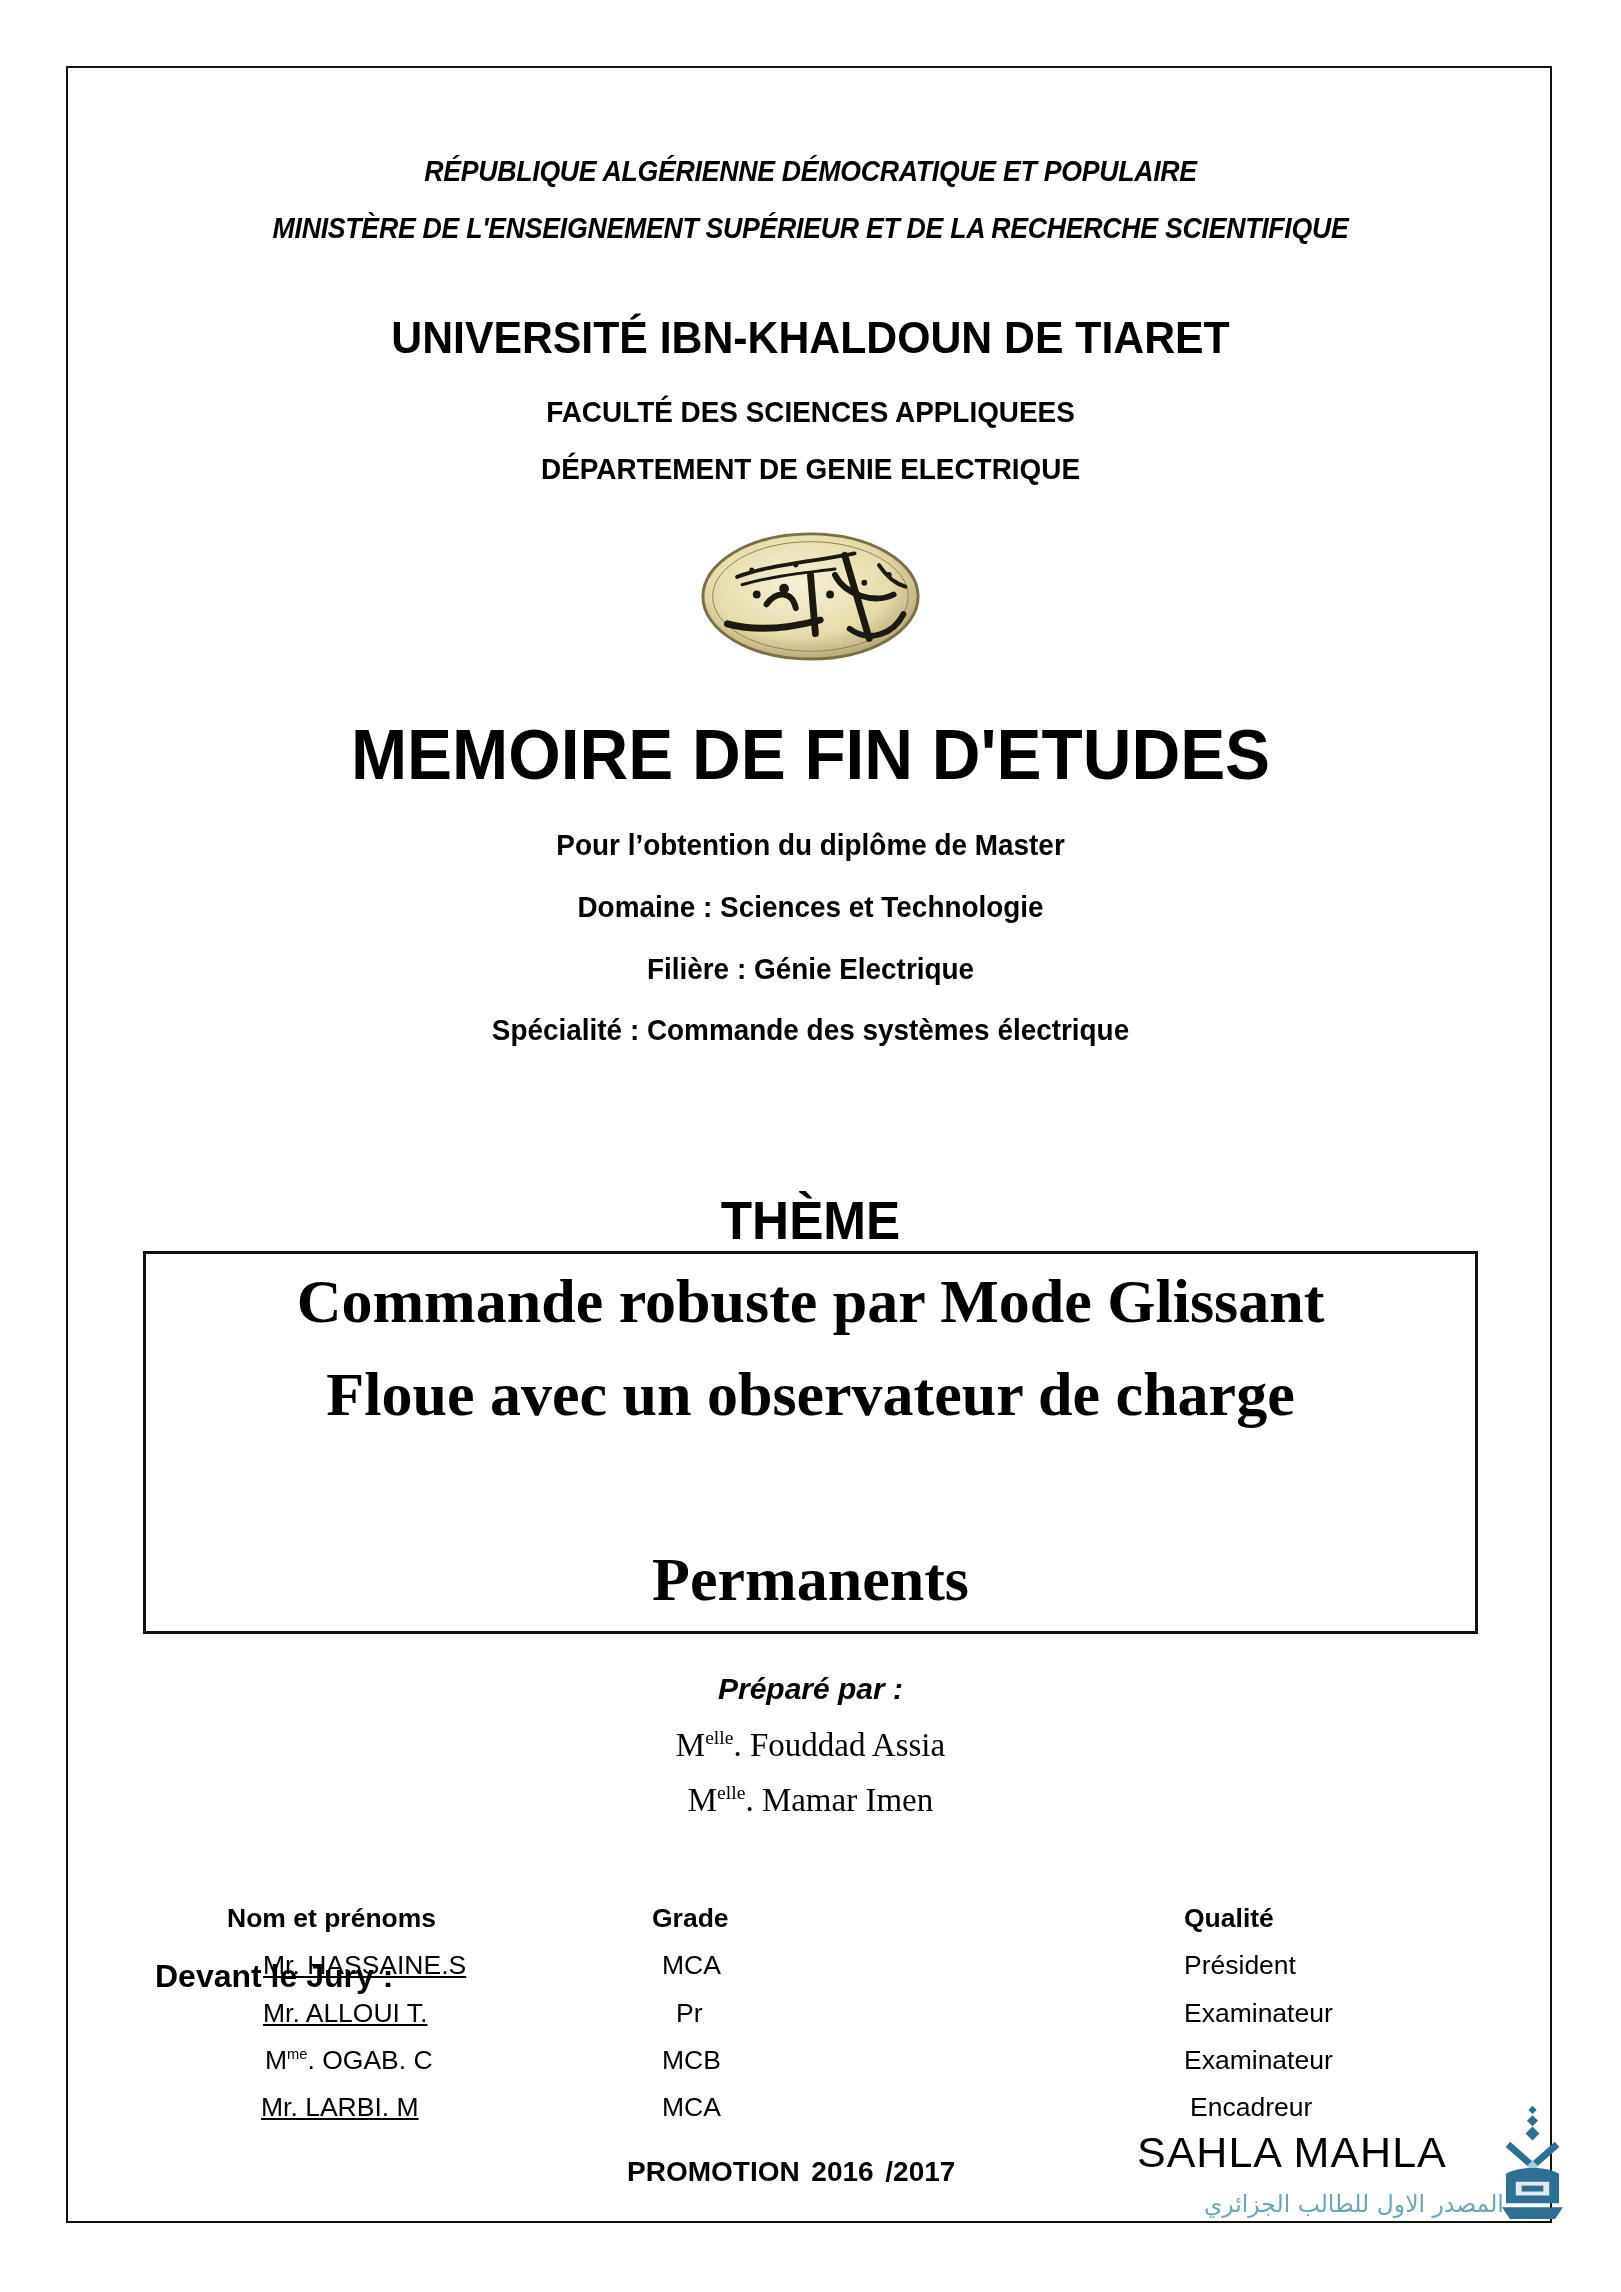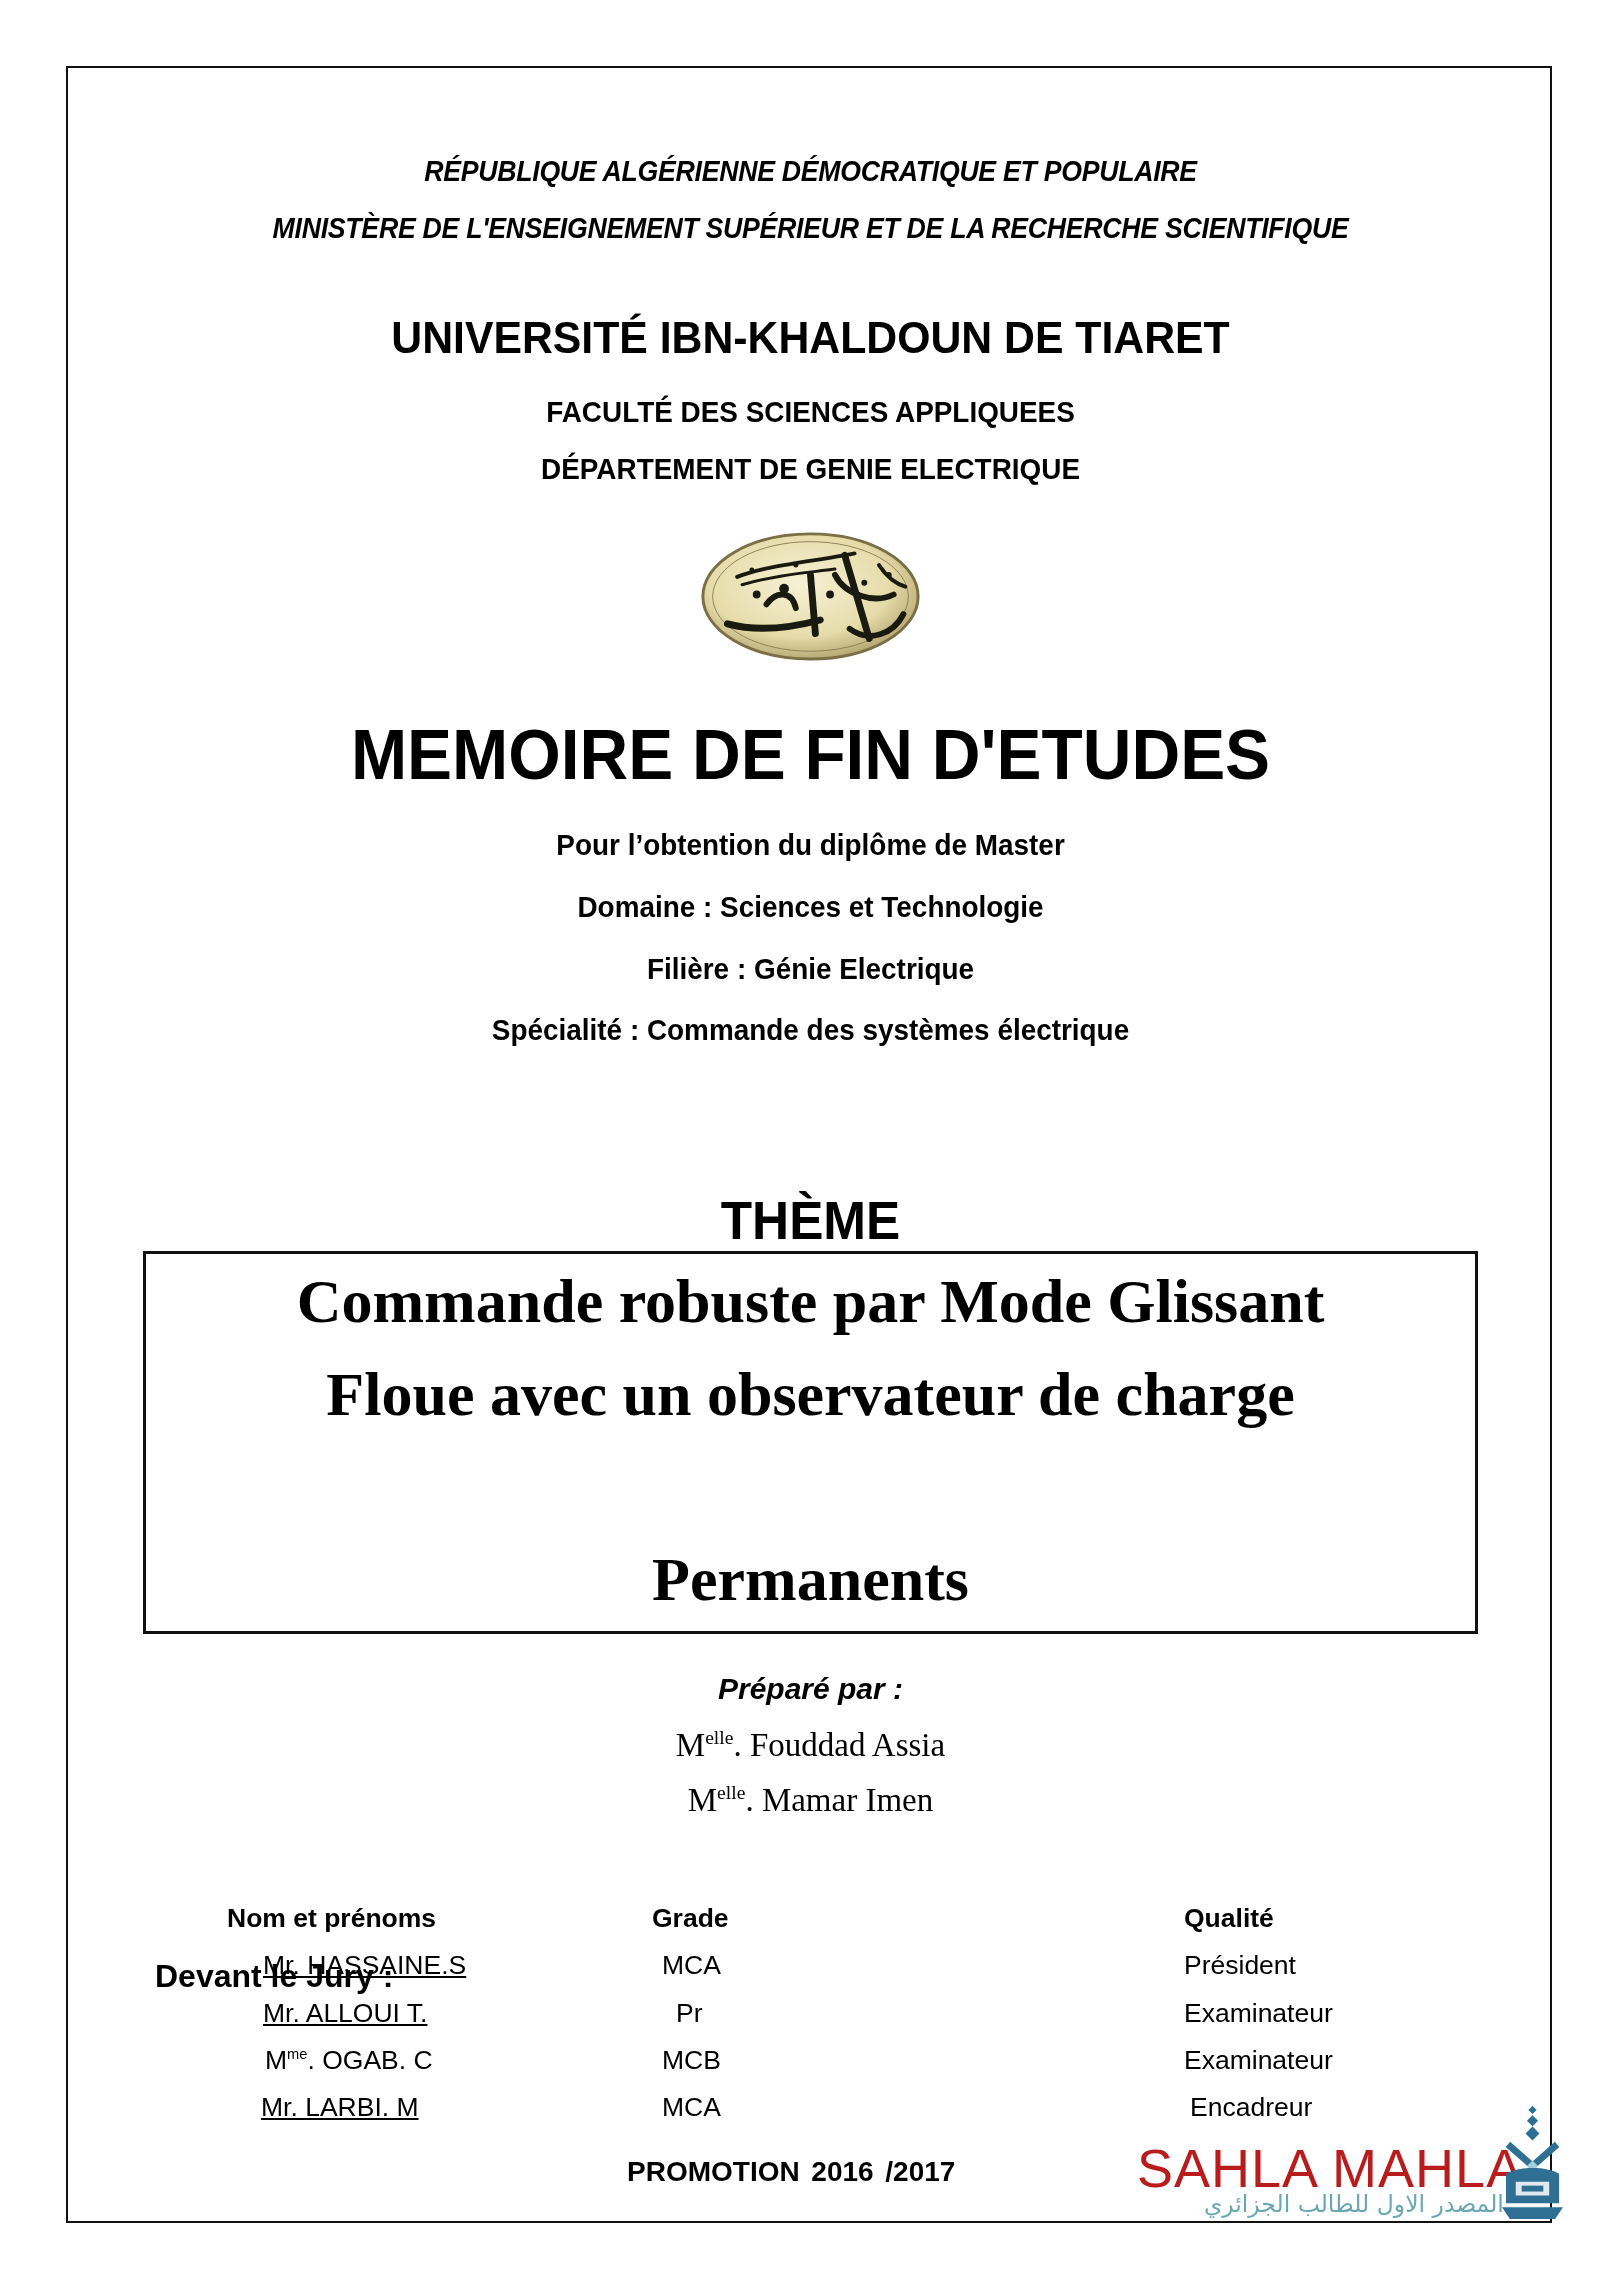--- a/index.html
+++ b/index.html
@@ -180,24 +180,24 @@
     .watermark {
       position: absolute;
       left: 1137px;
       top: 2125px;
       width: 431px;
       height: 108px;
     }
     .wm-brand {
       position: absolute;
       left: 0;
-      top: 12px;
-      font-size: 54px;
+      top: 3px;
+      font-size: 43px;
       font-weight: normal;
-      color: #b91c1c;
+      color: #000000;
       letter-spacing: 1px;
       white-space: nowrap;
     }
     .wm-tagline {
       position: absolute;
       left: 5.9px;
       top: 65px;
       font-family: "DejaVu Sans", sans-serif;
       font-size: 23.5px;
       color: #6aa7b5;

